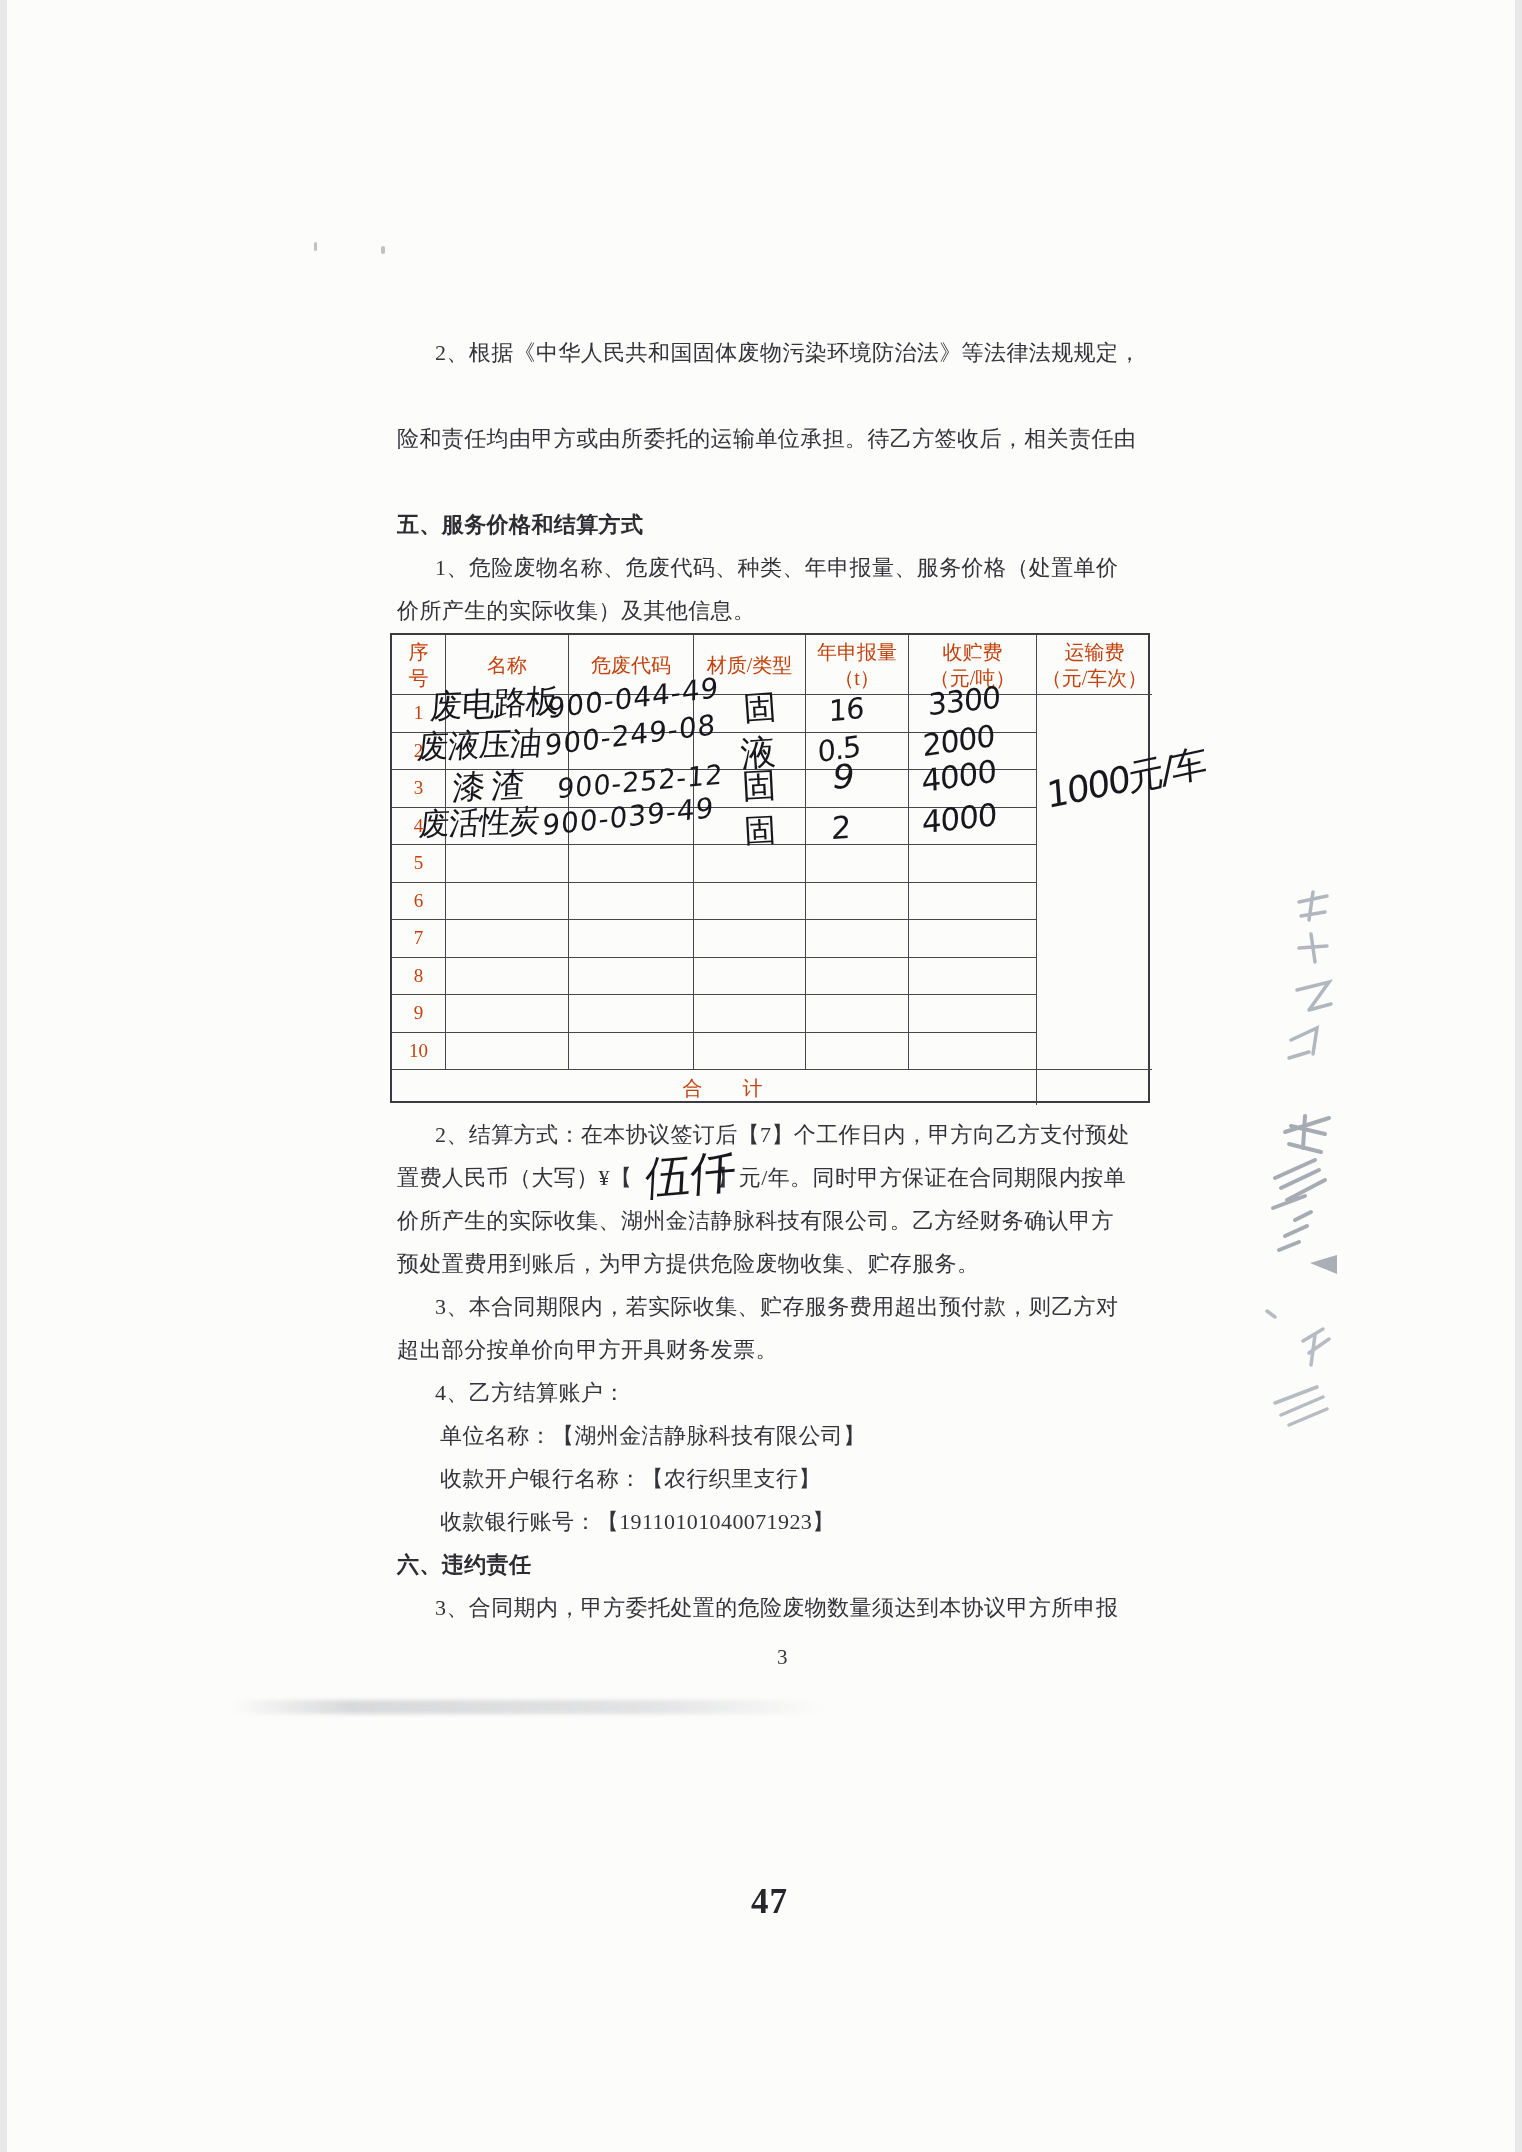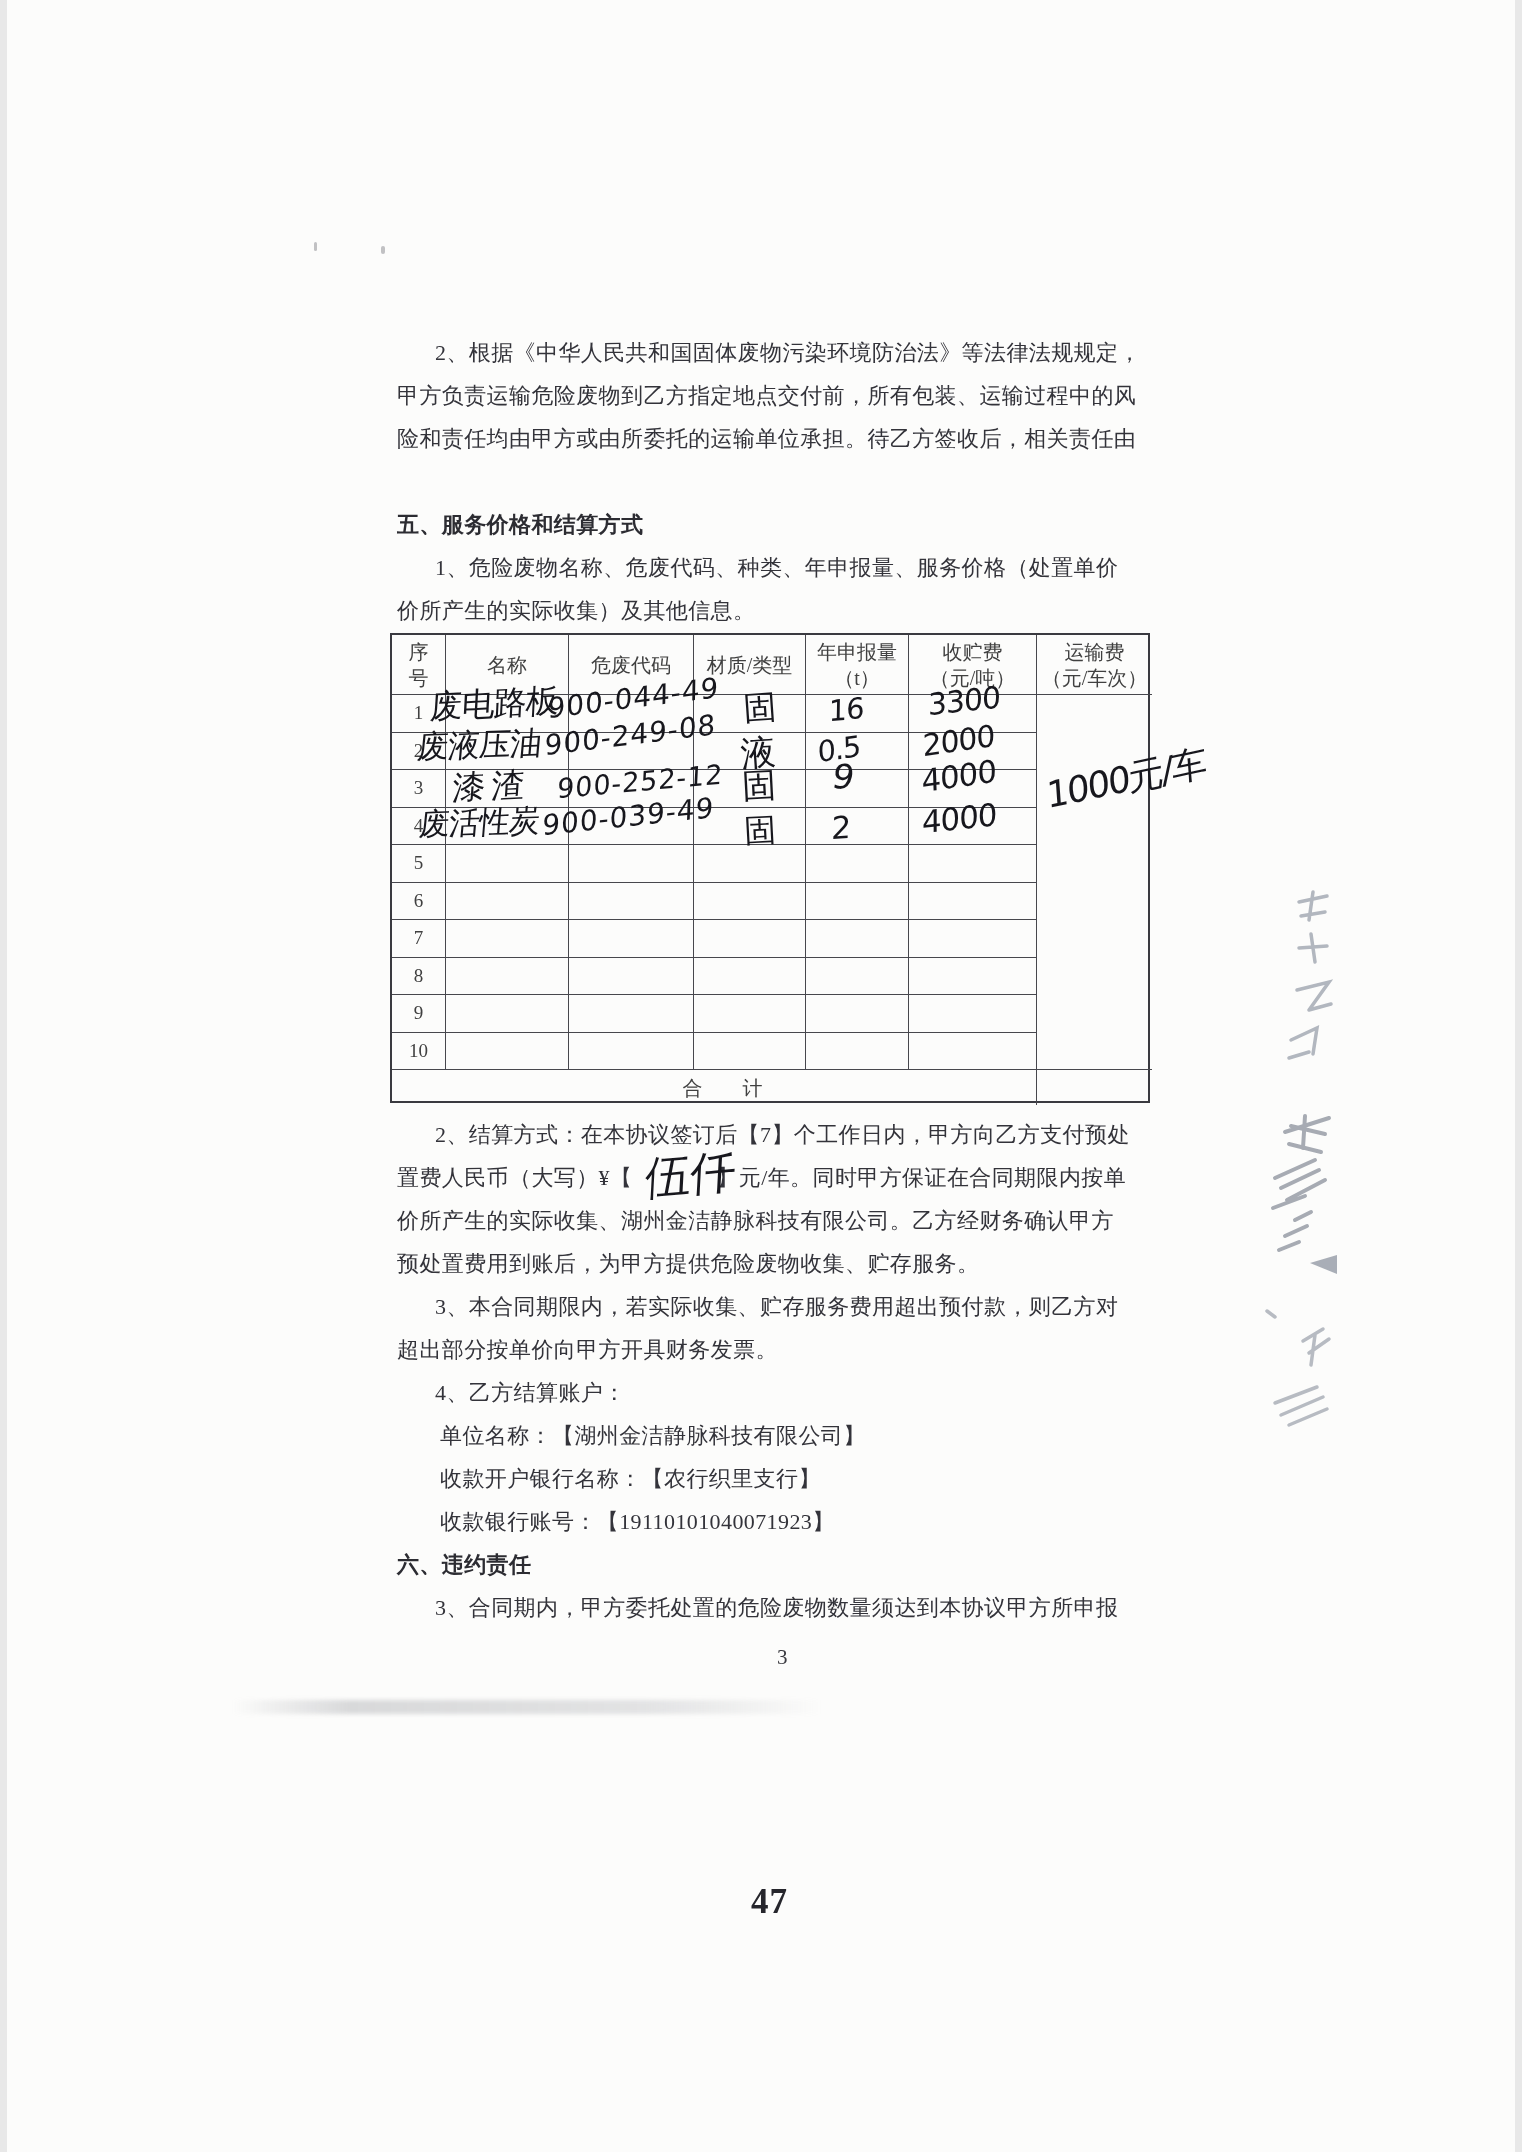--- a/index.html
+++ b/index.html
@@ -26,21 +26,21 @@
   
   .hwtable {
     position: absolute;
     left: 383px; top: 633px;
     width: 760px; height: 470px;
     display: grid;
     grid-template-columns: 54px 123px 125px 112px 103px 128px 115px;
     grid-template-rows: 60px repeat(10, 37.5px) 35px;
     border: 2px solid #3a3a40;
     font-size: 20px;
-    color: #404040;
+    color: #c2410c;
   }
   .c {
     border-right: 1.4px solid #47474d;
     border-bottom: 1.4px solid #47474d;
     display: flex;
     flex-direction: column;
     align-items: center;
     justify-content: center;
     line-height: 26px;
     overflow: visible;
@@ -82,21 +82,20 @@
 </style>
 </head>
 <body>
 
 <div class="page">
 
   <div class="speck" style="left:307px;top:242px;width:3px;height:9px;"></div>
   <div class="speck" style="left:374px;top:246px;width:4px;height:8px;"></div>
 
   <div class="line" style="left:428px;top:338px">2、根据《中华人民共和国固体废物污染环境防治法》等法律法规规定，</div>
-  <div class="line" style="left:390px;top:381px">甲方负责运输危险废物到乙方指定地点交付前，所有包装、运输过程中的风</div>
   <div class="line" style="left:390px;top:424px">险和责任均由甲方或由所委托的运输单位承担。待乙方签收后，相关责任由</div>
 
   <div class="line heading" style="left:390px;top:510px">五、服务价格和结算方式</div>
   <div class="line" style="left:428px;top:553px">1、危险废物名称、危废代码、种类、年申报量、服务价格（处置单价</div>
   <div class="line" style="left:390px;top:596px">价所产生的实际收集）及其他信息。</div>
 
   <div class="hwtable">
 
     <div class="c seqhead">
         <span>序号</span>

